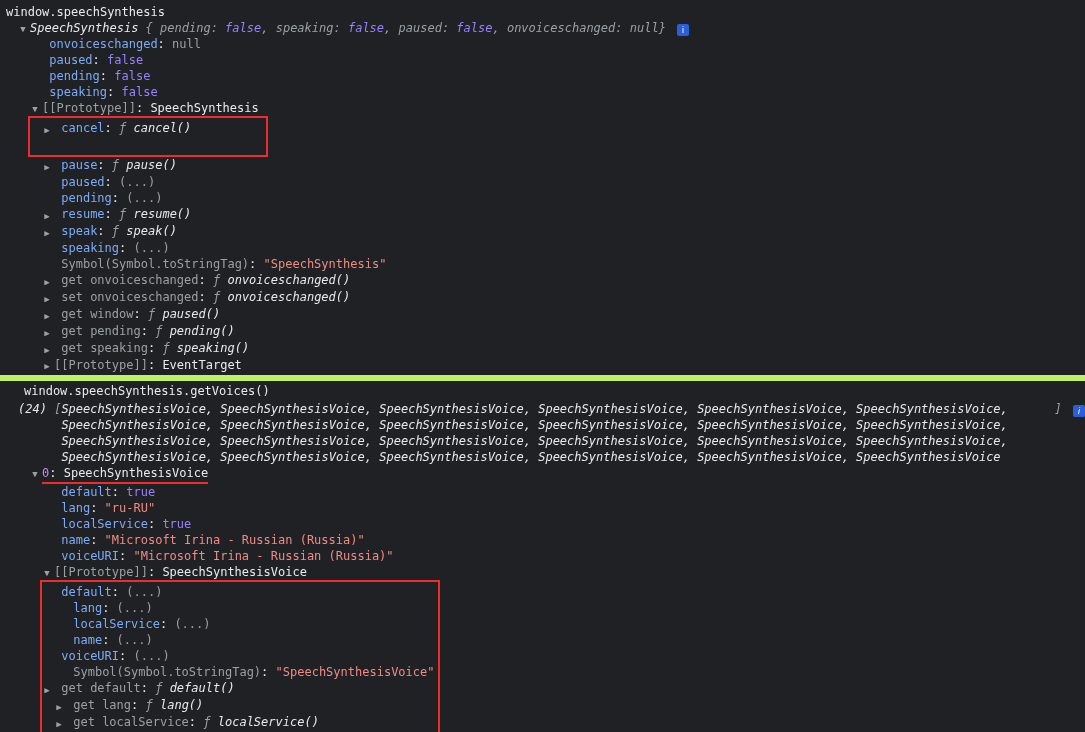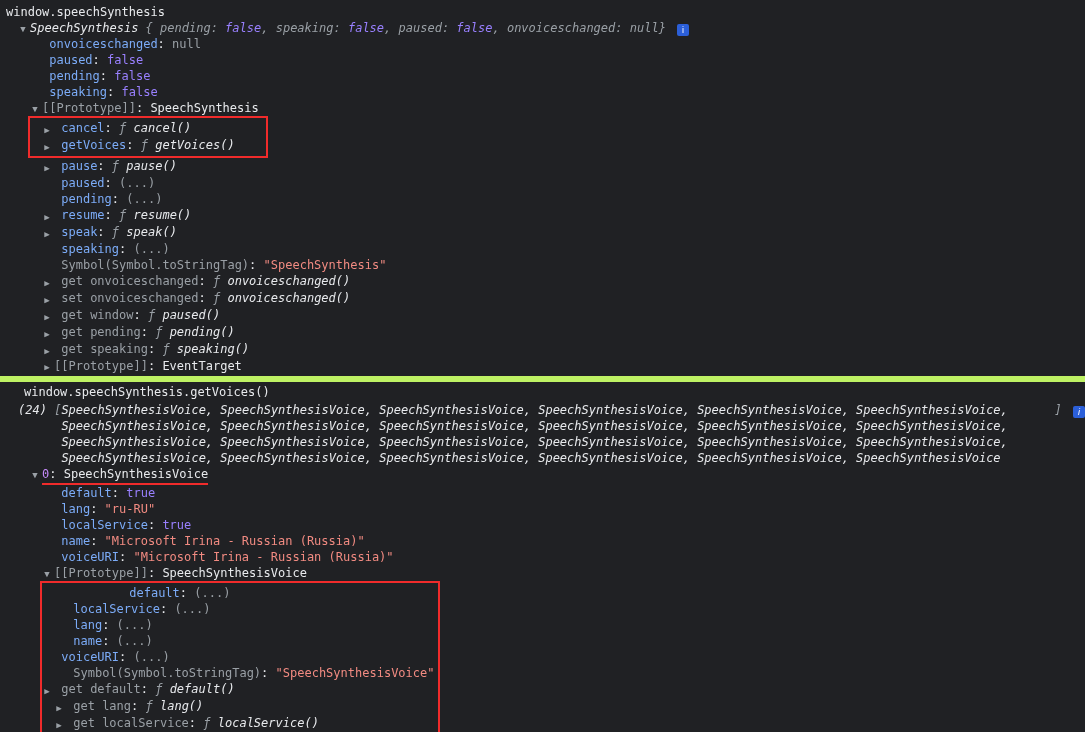--- a/index.html
+++ b/index.html
@@ -56,21 +56,21 @@
     top: 1px;
   }
   .section-sep {
     border-top: 6px solid #bef264;
     margin: 2px 0 2px -6px;
     padding-top: 2px;
     padding-left: 24px;
   }
   .redbox {
     border: 2px solid #f02b2b;
-    padding: 2px 4px 2px 0;
+    padding: 2px 4px 18px 0;
     margin-left: -2px;
     display: inline-block;
     min-width: 240px;
   }
   .redbox2 {
     border: 2px solid #f02b2b;
     padding: 2px 4px 2px 0;
     margin-left: -2px;
     display: inline-block;
     min-width: 395px;
@@ -122,24 +122,20 @@
   <span class="arrow open"></span>
   <span><span class="tok-gray">[[Prototype]]</span><span class="tok-type">: </span><span class="tok-type">SpeechSynthesis</span></span>
 </div>
 
 <div class="ml24">
   <div class="redbox">
     <div class="line" style="padding-left:12px;">
       <span class="arrow closed"></span>
       <span class="tok-key">cancel</span><span class="tok-type">: </span><span class="tok-f">ƒ</span><span> </span><span class="tok-func">cancel()</span>
     </div>
-    <div class="line" style="padding-left:12px;">
-      <span class="arrow closed"></span>
-      <span class="tok-key">getVoices</span><span class="tok-type">: </span><span class="tok-f">ƒ</span><span> </span><span class="tok-func">getVoices()</span>
-    </div>
   </div>
 </div>
 
 <div class="line ml36">
   <span class="arrow closed"></span>
   <span class="tok-key">pause</span><span class="tok-type">: </span><span class="tok-f">ƒ</span><span> </span><span class="tok-func">pause()</span>
 </div>
 <div class="line ml36">
   <span class="arrow" style="visibility:hidden"></span>
   <span class="tok-key">paused</span><span class="tok-type">: </span><span class="tok-gray">(...)</span>
@@ -233,31 +229,31 @@
   <span class="tok-key">voiceURI</span><span class="tok-type">: </span><span class="tok-str">"Microsoft Irina - Russian (Russia)"</span>
 </div>
 
 <div class="row ml36">
   <span class="arrow open"></span>
   <span><span class="tok-gray">[[Prototype]]</span><span class="tok-type">: </span><span class="tok-type">SpeechSynthesisVoice</span></span>
 </div>
 
 <div class="ml36">
   <div class="redbox2">
-    <div class="line" style="padding-left:28px;margin-left:40px;">
+    <div class="line" style="padding-left:0;">
       <span class="arrow" style="visibility:hidden"></span>
       <span class="tok-key">default</span><span class="tok-type">: </span><span class="tok-gray">(...)</span>
     </div>
     <div class="line" style="padding-left:12px;">
       <span class="arrow" style="visibility:hidden"></span>
+      <span class="tok-key">lang</span><span class="tok-type">: </span><span class="tok-gray">(...)</span>
+    </div>
+    <div class="line" style="padding-left:12px;">
+      <span class="arrow" style="visibility:hidden"></span>
       <span class="tok-key">localService</span><span class="tok-type">: </span><span class="tok-gray">(...)</span>
-    </div>
-    <div class="line" style="padding-left:12px;">
-      <span class="arrow" style="visibility:hidden"></span>
-      <span class="tok-key">lang</span><span class="tok-type">: </span><span class="tok-gray">(...)</span>
     </div>
     <div class="line" style="padding-left:12px;">
       <span class="arrow" style="visibility:hidden"></span>
       <span class="tok-key">name</span><span class="tok-type">: </span><span class="tok-gray">(...)</span>
     </div>
     <div class="line" style="">
       <span class="arrow" style="visibility:hidden"></span>
       <span class="tok-key">voiceURI</span><span class="tok-type">: </span><span class="tok-gray">(...)</span>
     </div>
     <div class="line" style="padding-left:12px;">

